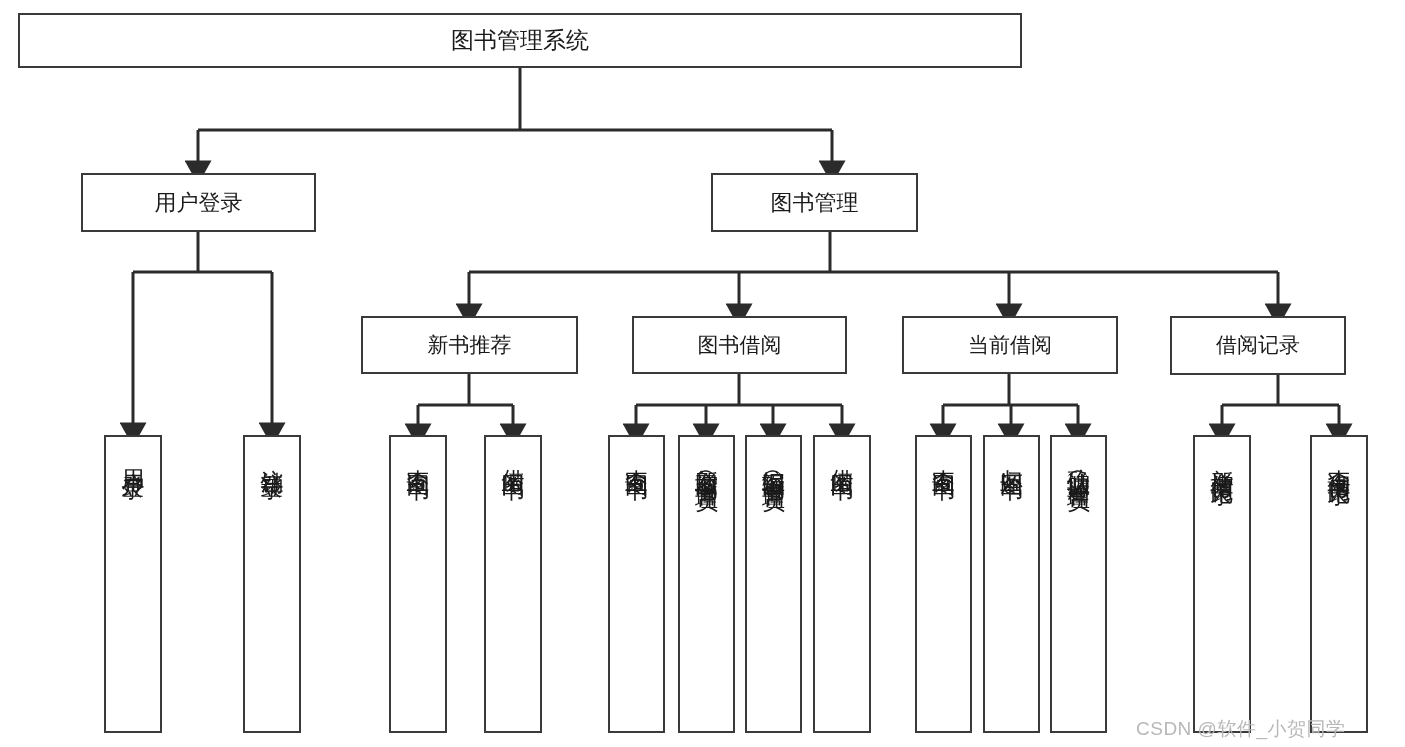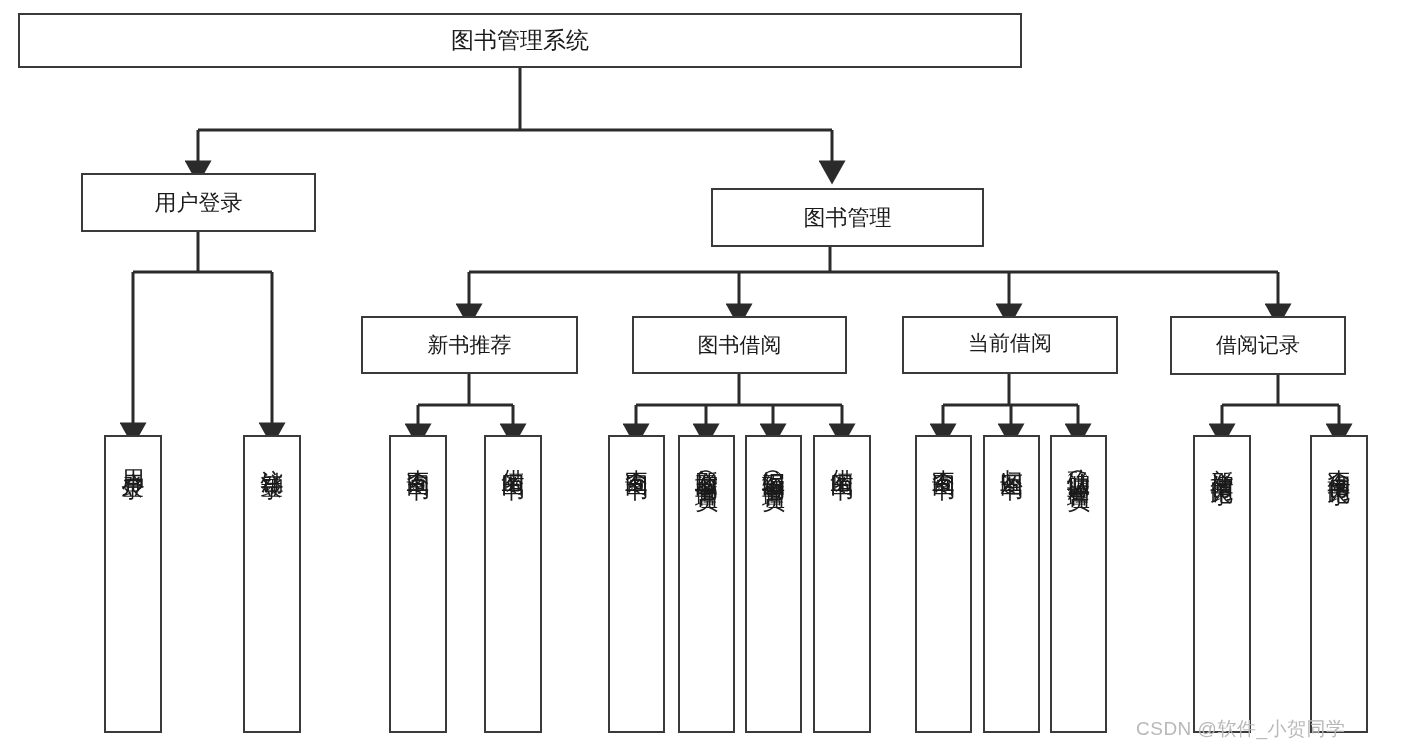--- a/index.html
+++ b/index.html
@@ -124,31 +124,31 @@
     </g>
   </svg>
 
   <div class="node root" style="left:18px; top:13px; width:1004px; height:55px;">
     <span class="lbl">图书管理系统</span>
   </div>
 
   <div class="node lvl2" style="left:81px; top:173px; width:235px; height:59px;">
     <span class="lbl">用户登录</span>
   </div>
-  <div class="node lvl2" style="left:711px; top:188px; width:273px; height:59px;">
+  <div class="node lvl2" style="left:711px; top:173px; width:207px; height:59px;">
     <span class="lbl">图书管理</span>
   </div>
 
   <div class="node lvl3" style="left:632px; top:316px; width:215px; height:58px;">
     <span class="lbl">图书借阅</span>
   </div>
   <div class="node lvl3" style="left:361px; top:316px; width:217px; height:58px;">
     <span class="lbl">新书推荐</span>
   </div>
-  <div class="node lvl3" style="left:902px; top:316px; width:216px; height:58px;font-family:Liberation Mono, monospace;">
+  <div class="node lvl3" style="left:902px; top:316px; width:216px; height:58px;">
     <span class="lbl">当前借阅</span>
   </div>
   <div class="node lvl3" style="left:1170px; top:316px; width:176px; height:59px;">
     <span class="lbl">借阅记录</span>
   </div>
 
   <div class="node leaf" style="left:104px; top:435px; width:58px; height:298px;">
     <span class="lbl">用户登录</span>
   </div>
   <div class="node leaf" style="left:243px; top:435px; width:58px; height:298px;">

